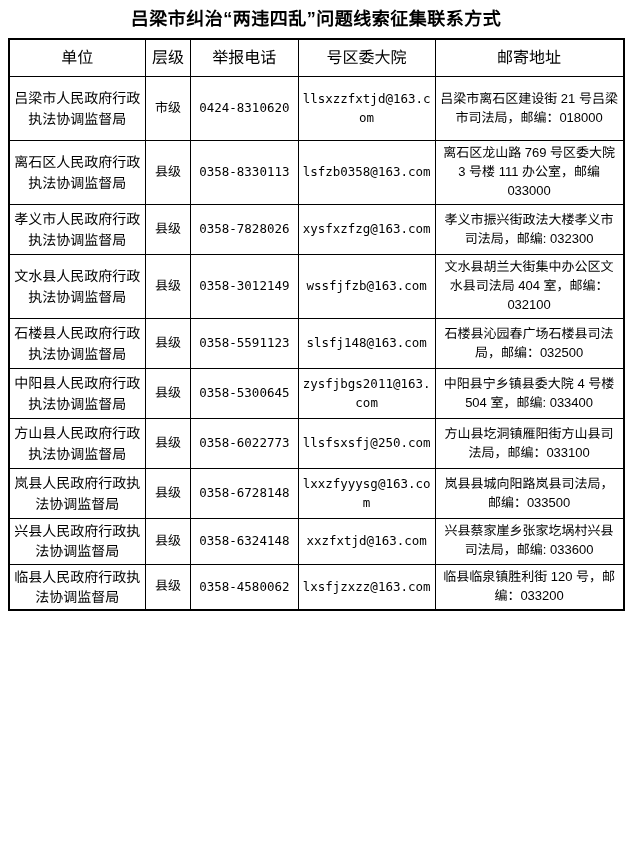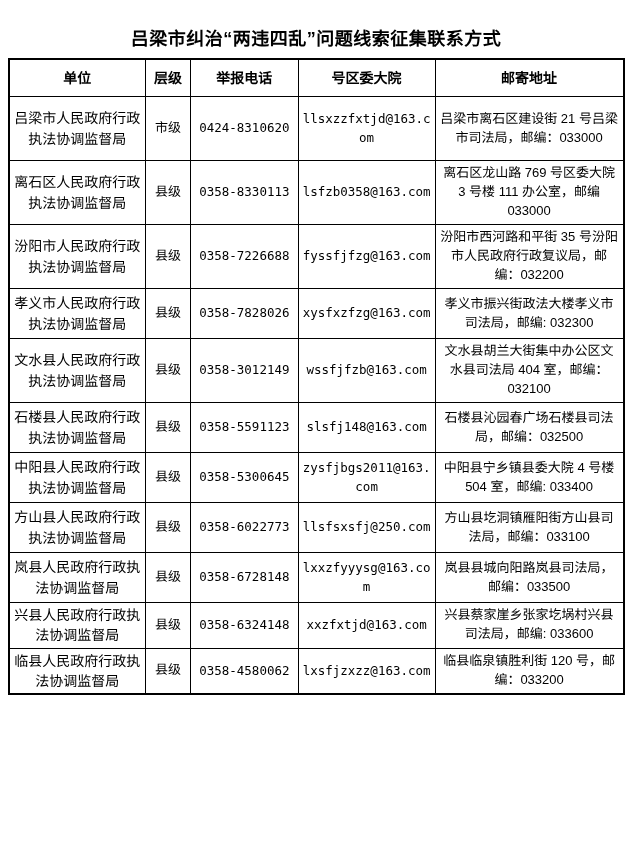--- a/index.html
+++ b/index.html
@@ -8,21 +8,21 @@
     background: #ffffff;
     width: 632px;
   }
   .page {
     width: 632px;
     height: 856px;
     background: #ffffff;
     color: #000000;
     font-family: "Liberation Sans", "DejaVu Sans", sans-serif;
     box-sizing: border-box;
-    padding-top: 24px;
+    padding-top: 4px;
   }
   .doc-title {
     text-align: center;
     font-size: 18px;
     font-weight: bold;
     letter-spacing: 0.5px;
     margin: 0 0 8px 0;
     font-family: "Liberation Sans", "DejaVu Sans", sans-serif;
   }
   table.contact-table {
@@ -36,22 +36,22 @@
     border: 1px solid #000000;
     text-align: center;
     vertical-align: middle;
     padding: 2px 3px;
     font-size: 13px;
     line-height: 1.45;
     color: #000000;
     overflow: hidden;
   }
   .contact-table th {
-    font-size: 14px;
-    font-weight: bold;
+    font-size: 16px;
+    font-weight: normal;
     height: 32px;
   }
   .col-unit    { width: 134px; }
   .col-level   { width: 44px;  }
   .col-phone   { width: 105px; }
   .col-email   { width: 134px; }
   .col-address { width: 184px; }
 
   td.cell-unit {
     font-size: 14px;
@@ -92,35 +92,28 @@
           <th>号区委大院</th>
           <th>邮寄地址</th>
         </tr>
     </thead>
     <tbody id="table-body">
         <tr class="row-tall">
           <td class="cell-unit">吕梁市人民政府行政执法协调监督局</td>
           <td class="cell-level">市级</td>
           <td class="cell-phone">0424-8310620</td>
           <td class="cell-email">llsxzzfxtjd@163.com</td>
-          <td class="cell-address">吕梁市离石区建设街 21 号吕梁市司法局，邮编：033000</td>
+          <td class="cell-address">吕梁市离石区建设街 21 号吕梁市司法局，邮编：018000</td>
         </tr>
         <tr class="row-tall">
           <td class="cell-unit">离石区人民政府行政执法协调监督局</td>
           <td class="cell-level">县级</td>
           <td class="cell-phone">0358-8330113</td>
           <td class="cell-email">lsfzb0358@163.com</td>
           <td class="cell-address">离石区龙山路 769 号区委大院 3 号楼 111 办公室，邮编 033000</td>
-        </tr>
-        <tr class="row-tall">
-          <td class="cell-unit">汾阳市人民政府行政执法协调监督局</td>
-          <td class="cell-level">县级</td>
-          <td class="cell-phone">0358-7226688</td>
-          <td class="cell-email">fyssfjfzg@163.com</td>
-          <td class="cell-address">汾阳市西河路和平街 35 号汾阳市人民政府行政复议局，邮编：032200</td>
         </tr>
         <tr class="row-medium">
           <td class="cell-unit">孝义市人民政府行政执法协调监督局</td>
           <td class="cell-level">县级</td>
           <td class="cell-phone">0358-7828026</td>
           <td class="cell-email">xysfxzfzg@163.com</td>
           <td class="cell-address">孝义市振兴街政法大楼孝义市司法局，邮编: 032300</td>
         </tr>
         <tr class="row-tall">
           <td class="cell-unit">文水县人民政府行政执法协调监督局</td>

